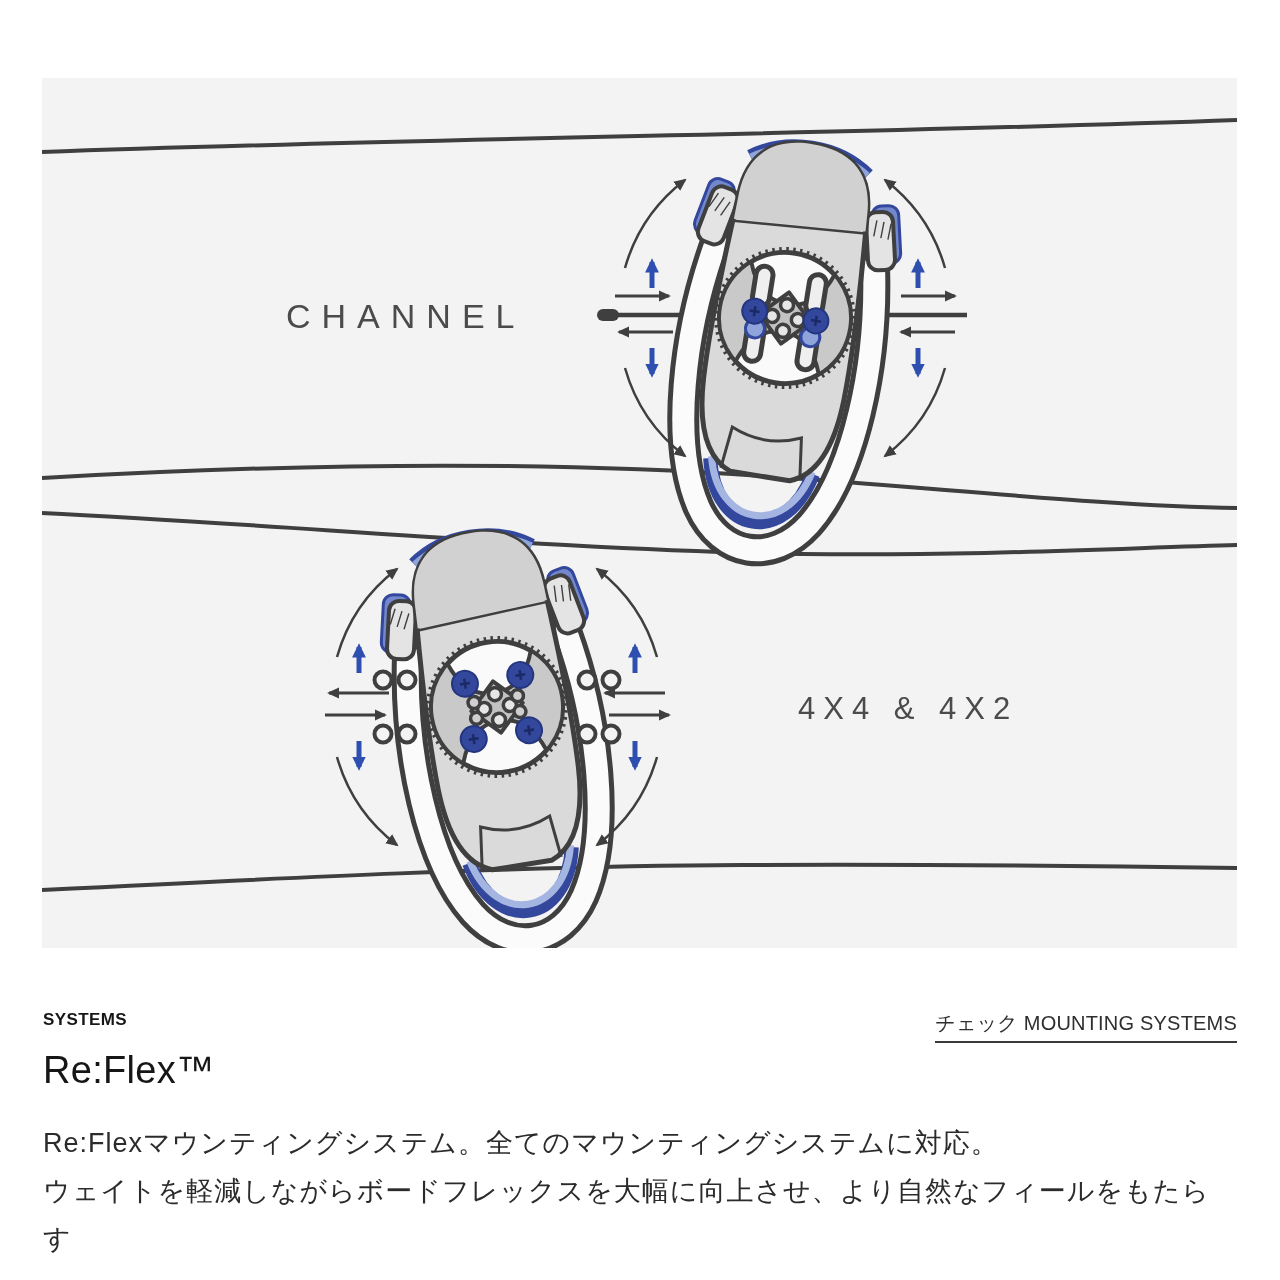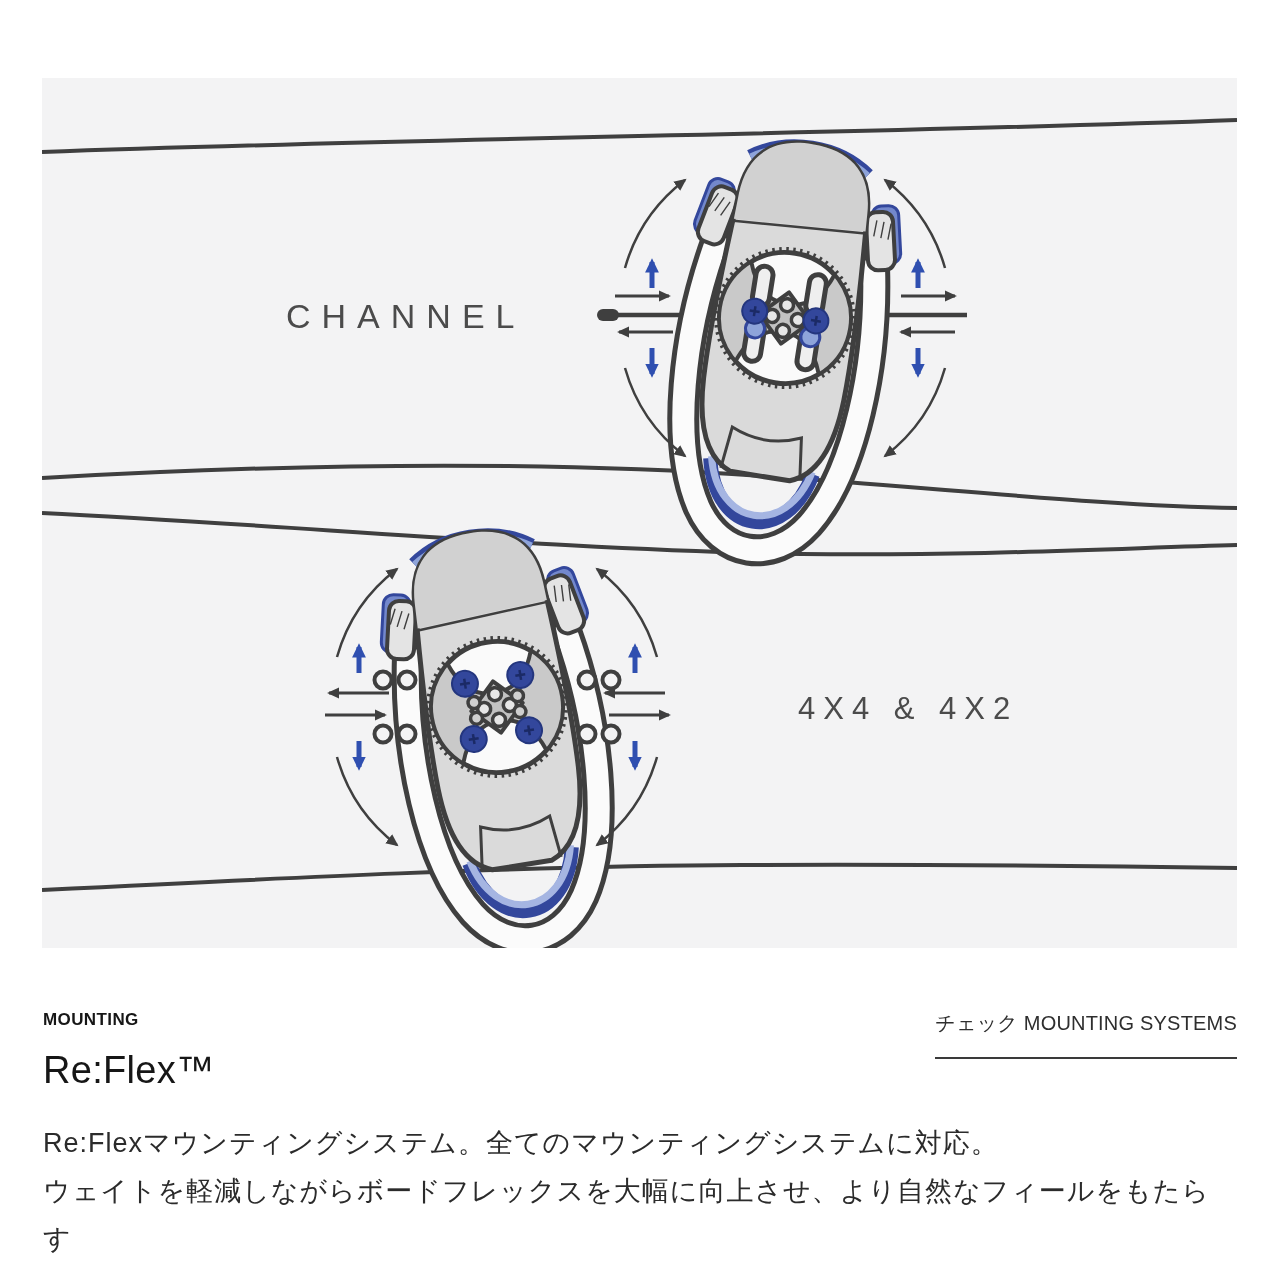--- a/index.html
+++ b/index.html
@@ -21,21 +21,21 @@
   .diagram-panel{position:absolute;left:42px;top:78px;width:1195px;height:870px;
     background:var(--panel-bg);}
   .diagram-panel svg{display:block;width:100%;height:100%;}
   .diagram-label{position:absolute;color:var(--label-gray);font-weight:500;}
   .label-channel{left:286px;top:297px;font-size:34px;letter-spacing:11px;}
   .label-4x4{left:798px;top:691px;font-size:31px;letter-spacing:8px;}
   .info{position:absolute;left:43px;top:1010px;width:1194px;}
   .eyebrow{font-size:17px;font-weight:700;letter-spacing:.4px;color:var(--ink);}
   .check-link{position:absolute;right:0;top:0;font-size:20px;color:#2e2e2e;
     letter-spacing:.2px;text-decoration:none;border-bottom:2px solid #3a3a3a;
-    padding-bottom:20px;cursor:pointer;}
+    padding-bottom:4px;cursor:pointer;}
   .title{margin-top:19px;font-size:38px;font-weight:400;color:var(--ink);
     letter-spacing:.3px;}
   .desc{margin-top:27px;font-size:27px;line-height:48px;color:var(--body-ink);
     letter-spacing:1px;}
   
   .edge{fill:none;stroke:var(--line);stroke-width:4;}
   .karrow{fill:none;stroke:var(--line);stroke-width:3;}
   .arc{fill:none;stroke:var(--line);stroke-width:2.5;}
   .barrow{fill:none;stroke:var(--blue);stroke-width:5;}
 </style>
@@ -178,21 +178,21 @@
         <path class="barrow" d="M 138,-34 V -60" marker-end="url(#ab)"></path>
         <path class="barrow" d="M 138,34 V 60" marker-end="url(#ab)"></path>
       </g>
     </svg>
   </div>
 
   <div class="diagram-label label-channel">CHANNEL</div>
   <div class="diagram-label label-4x4">4X4 &amp; 4X2</div>
 
   <div class="info">
-    <div class="eyebrow">MOUNTING</div>
+    <div class="eyebrow">SYSTEMS</div>
     <a class="check-link">チェック MOUNTING SYSTEMS</a>
     <div class="title">Re:Flex™</div>
     <div class="desc">
       <div>Re:Flexマウンティングシステム。全てのマウンティングシステムに対応。</div>
       <div>ウェイトを軽減しながらボードフレックスを大幅に向上させ、より自然なフィールをもたらす</div>
     </div>
   </div>
 
 </div>
 

